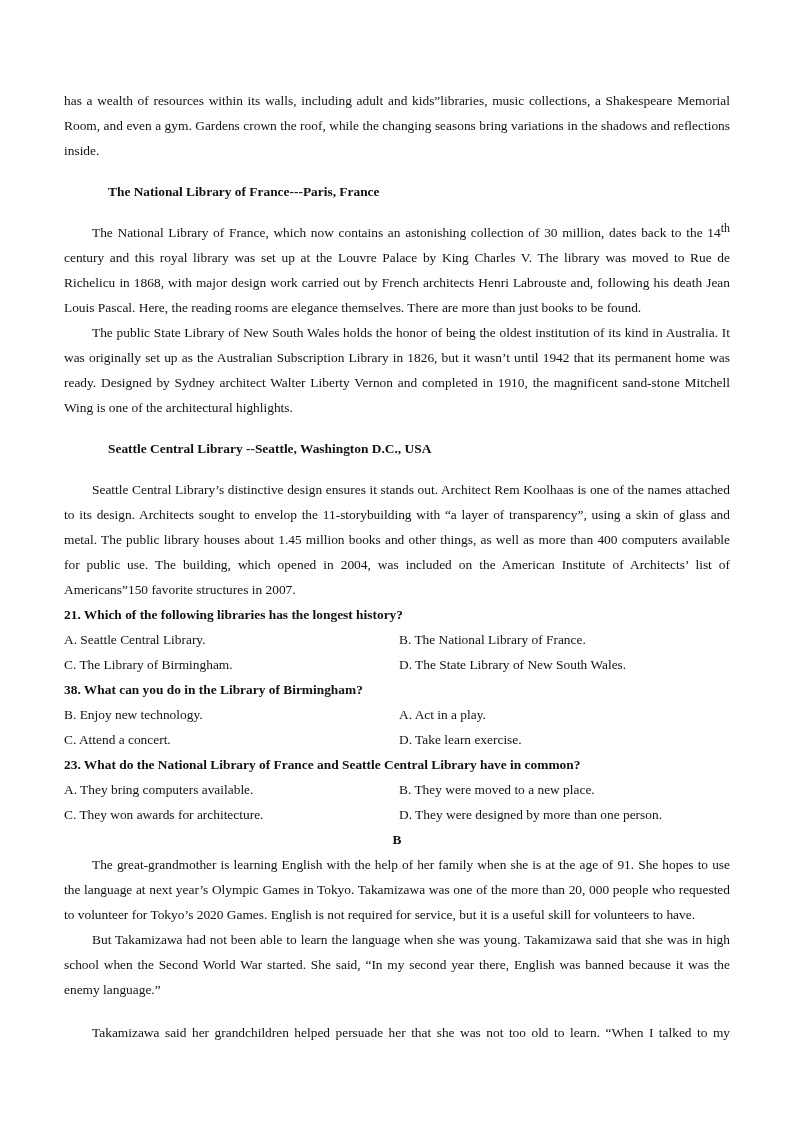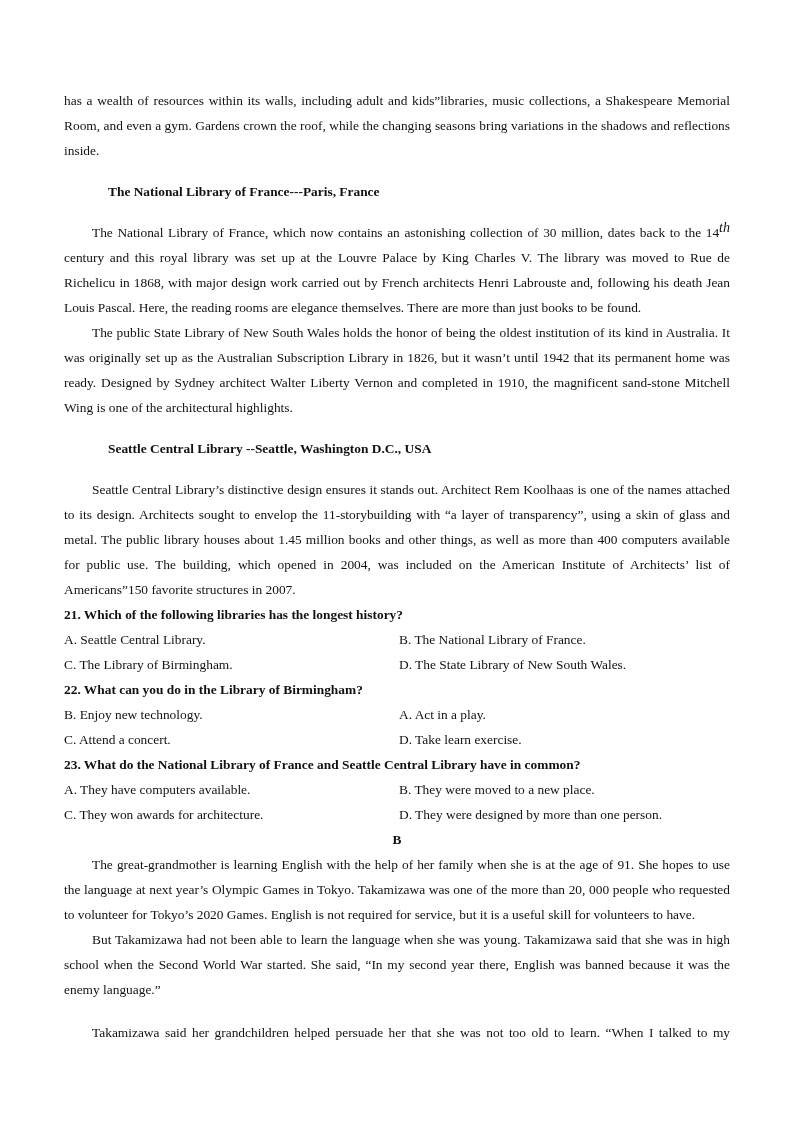--- a/index.html
+++ b/index.html
@@ -46,24 +46,23 @@
       font-weight: bold;
     }
     .options {
       display: grid;
       grid-template-columns: 335px 331px;
     }
     .option {
       white-space: nowrap;
     }
     sup {
-      font-size: 14px;
+      font-size: 12px;
       line-height: 0;
       vertical-align: super;
-      font-style: italic;
     }
   </style>
 </head>
 <body>
 
 <div class="page">
 
   <p class="para">has a wealth of resources within its walls, including adult and kids”libraries, music collections, a Shakespeare Memorial Room, and even a gym. Gardens crown the roof, while the changing seasons bring variations in the shadows and reflections inside.</p>
 
   <p class="heading">The National Library of France---Paris, France</p>
@@ -78,33 +77,33 @@
     <p class="question">21. Which of the following libraries has the longest history?</p>
     <div class="options">
       <span class="option">A. Seattle Central Library.</span>
       <span class="option">B. The National Library of France.</span>
       <span class="option">C. The Library of Birmingham.</span>
       <span class="option">D. The State Library of New South Wales.</span>
     </div>
   </div>
 
   <div>
-    <p class="question">22. What can you do in the Library of Birmingham?</p>
+    <p class="question">38. What can you do in the Library of Birmingham?</p>
     <div class="options">
       <span class="option">B. Enjoy new technology.</span>
       <span class="option">A. Act in a play.</span>
       <span class="option">C. Attend a concert.</span>
       <span class="option">D. Take learn exercise.</span>
     </div>
   </div>
 
   <div>
     <p class="question">23. What do the National Library of France and Seattle Central Library have in common?</p>
     <div class="options">
-      <span class="option">A. They have computers available.</span>
+      <span class="option">A. They bring computers available.</span>
       <span class="option">B. They were moved to a new place.</span>
       <span class="option">C. They won awards for architecture.</span>
       <span class="option">D. They were designed by more than one person.</span>
     </div>
   </div>
 
   <p class="center-heading">B</p>
 
   <p class="para indent">The great-grandmother is learning English with the help of her family when she is at the age of 91. She hopes to use the language at next year’s Olympic Games in Tokyo. Takamizawa was one of the more than 20, 000 people who requested to volunteer for Tokyo’s 2020 Games. English is not required for service, but it is a useful skill for volunteers to have.</p>
   <p class="para indent">But Takamizawa had not been able to learn the language when she was young. Takamizawa said that she was in high school when the Second World War started. She said, “In my second year there, English was banned because it was the enemy language.”</p>

